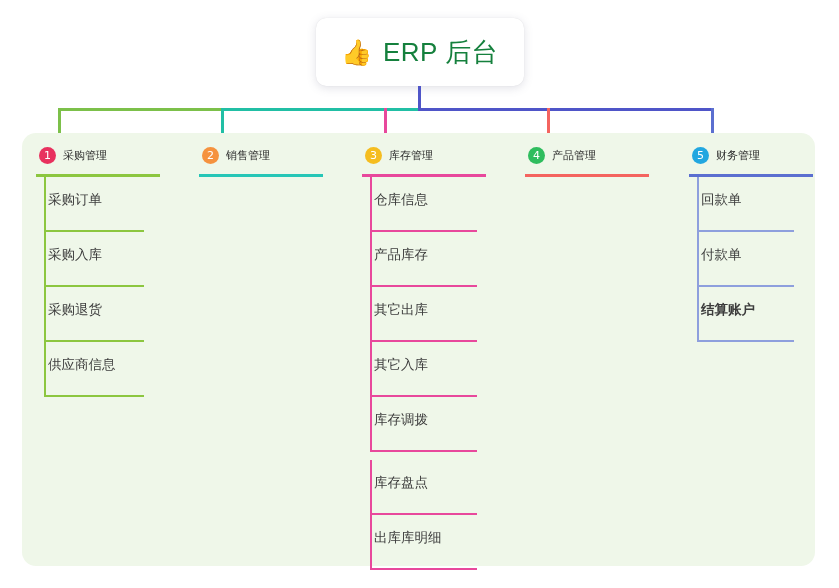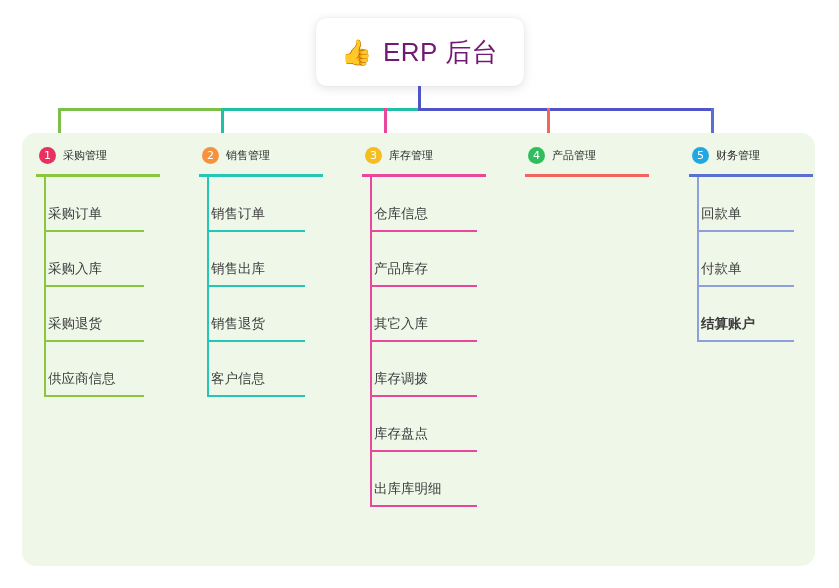--- a/index.html
+++ b/index.html
@@ -34,21 +34,21 @@
     align-items: center;
     gap: 10px;
   }
   .title-emoji {
     font-size: 25px;
     line-height: 1;
     color: #f0b429;
   }
   .title-text {
     font-size: 26px;
-    color: #701a75;
+    color: #15803d;
     letter-spacing: 0.5px;
     white-space: nowrap;
   }
 
   
   .vline, .hline { position: absolute; }
   .vline { width: 3px; }
   .hline { height: 3px; }
 
   
@@ -95,21 +95,21 @@
   }
 
   .items { position: relative; }
   .item {
     position: relative;
     height: 55px;
   }
   .item-label {
     position: absolute;
     left: 26px;
-    bottom: 9px;
+    bottom: 23px;
     font-size: 13.5px;
     color: #3c3c3c;
     white-space: nowrap;
   }
   .item-rule {
     position: absolute;
     left: 0; bottom: 0;
     height: 1.6px;
   }
   .item-stem {
@@ -174,71 +174,54 @@
             <div class="item-rule" style="background: rgb(140, 198, 63); left: 22px; width: 100px;"></div>
           </div>
         </div>
       </div>
       <div class="col" style="left: 185px; top: 133px; width: 164px;">
         <div class="col-head">
           <span class="badge" style="background: rgb(245, 146, 62);">2</span>
           <span class="col-title">销售管理</span>
           <div class="head-rule" style="background: rgb(38, 198, 182); width: 124px; left: 14px;"></div>
         </div>
-        <div class="items">
-          <div class="item" style="width: 128px;">
-            <div class="item-stem" style="background: rgb(38, 198, 182); left: 22px;"></div>
-            <span class="item-label">销售订单</span>
-            <div class="item-rule" style="background: rgb(38, 198, 182); left: 22px; width: 98px;"></div>
-          </div>
-          <div class="item" style="width: 128px;">
-            <div class="item-stem" style="background: rgb(38, 198, 182); left: 22px;"></div>
-            <span class="item-label">销售出库</span>
-            <div class="item-rule" style="background: rgb(38, 198, 182); left: 22px; width: 98px;"></div>
-          </div>
-          <div class="item" style="width: 128px;">
-            <div class="item-stem" style="background: rgb(38, 198, 182); left: 22px;"></div>
-            <span class="item-label">销售退货</span>
-            <div class="item-rule" style="background: rgb(38, 198, 182); left: 22px; width: 98px;"></div>
-          </div>
-          <div class="item" style="width: 128px;">
-            <div class="item-stem" style="background: rgb(38, 198, 182); left: 22px;"></div>
-            <span class="item-label">客户信息</span>
-            <div class="item-rule" style="background: rgb(38, 198, 182); left: 22px; width: 98px;"></div>
-          </div>
-        </div>
       </div>
       <div class="col" style="left: 348px; top: 133px; width: 164px;">
         <div class="col-head">
           <span class="badge" style="background: rgb(245, 189, 31);">3</span>
           <span class="col-title">库存管理</span>
           <div class="head-rule" style="background: rgb(232, 72, 156); width: 124px; left: 14px;"></div>
         </div>
         <div class="items">
           <div class="item" style="width: 137px;">
             <div class="item-stem" style="background: rgb(232, 72, 156); left: 22px;"></div>
             <span class="item-label">仓库信息</span>
             <div class="item-rule" style="background: rgb(232, 72, 156); left: 22px; width: 107px;"></div>
           </div>
           <div class="item" style="width: 137px;">
             <div class="item-stem" style="background: rgb(232, 72, 156); left: 22px;"></div>
             <span class="item-label">产品库存</span>
             <div class="item-rule" style="background: rgb(232, 72, 156); left: 22px; width: 107px;"></div>
           </div>
           <div class="item" style="width: 137px;">
             <div class="item-stem" style="background: rgb(232, 72, 156); left: 22px;"></div>
+            <span class="item-label">其它出库</span>
+            <div class="item-rule" style="background: rgb(232, 72, 156); left: 22px; width: 107px;"></div>
+          </div>
+          <div class="item" style="width: 137px;">
+            <div class="item-stem" style="background: rgb(232, 72, 156); left: 22px;"></div>
             <span class="item-label">其它入库</span>
             <div class="item-rule" style="background: rgb(232, 72, 156); left: 22px; width: 107px;"></div>
           </div>
           <div class="item" style="width: 137px;">
             <div class="item-stem" style="background: rgb(232, 72, 156); left: 22px;"></div>
             <span class="item-label">库存调拨</span>
             <div class="item-rule" style="background: rgb(232, 72, 156); left: 22px; width: 107px;"></div>
           </div>
-          <div class="item" style="width: 137px;">
+          <div class="item" style="width: 137px; margin-top: 8px;">
             <div class="item-stem" style="background: rgb(232, 72, 156); left: 22px;"></div>
             <span class="item-label">库存盘点</span>
             <div class="item-rule" style="background: rgb(232, 72, 156); left: 22px; width: 107px;"></div>
           </div>
           <div class="item" style="width: 137px;">
             <div class="item-stem" style="background: rgb(232, 72, 156); left: 22px;"></div>
             <span class="item-label">出库库明细</span>
             <div class="item-rule" style="background: rgb(232, 72, 156); left: 22px; width: 107px;"></div>
           </div>
         </div>

